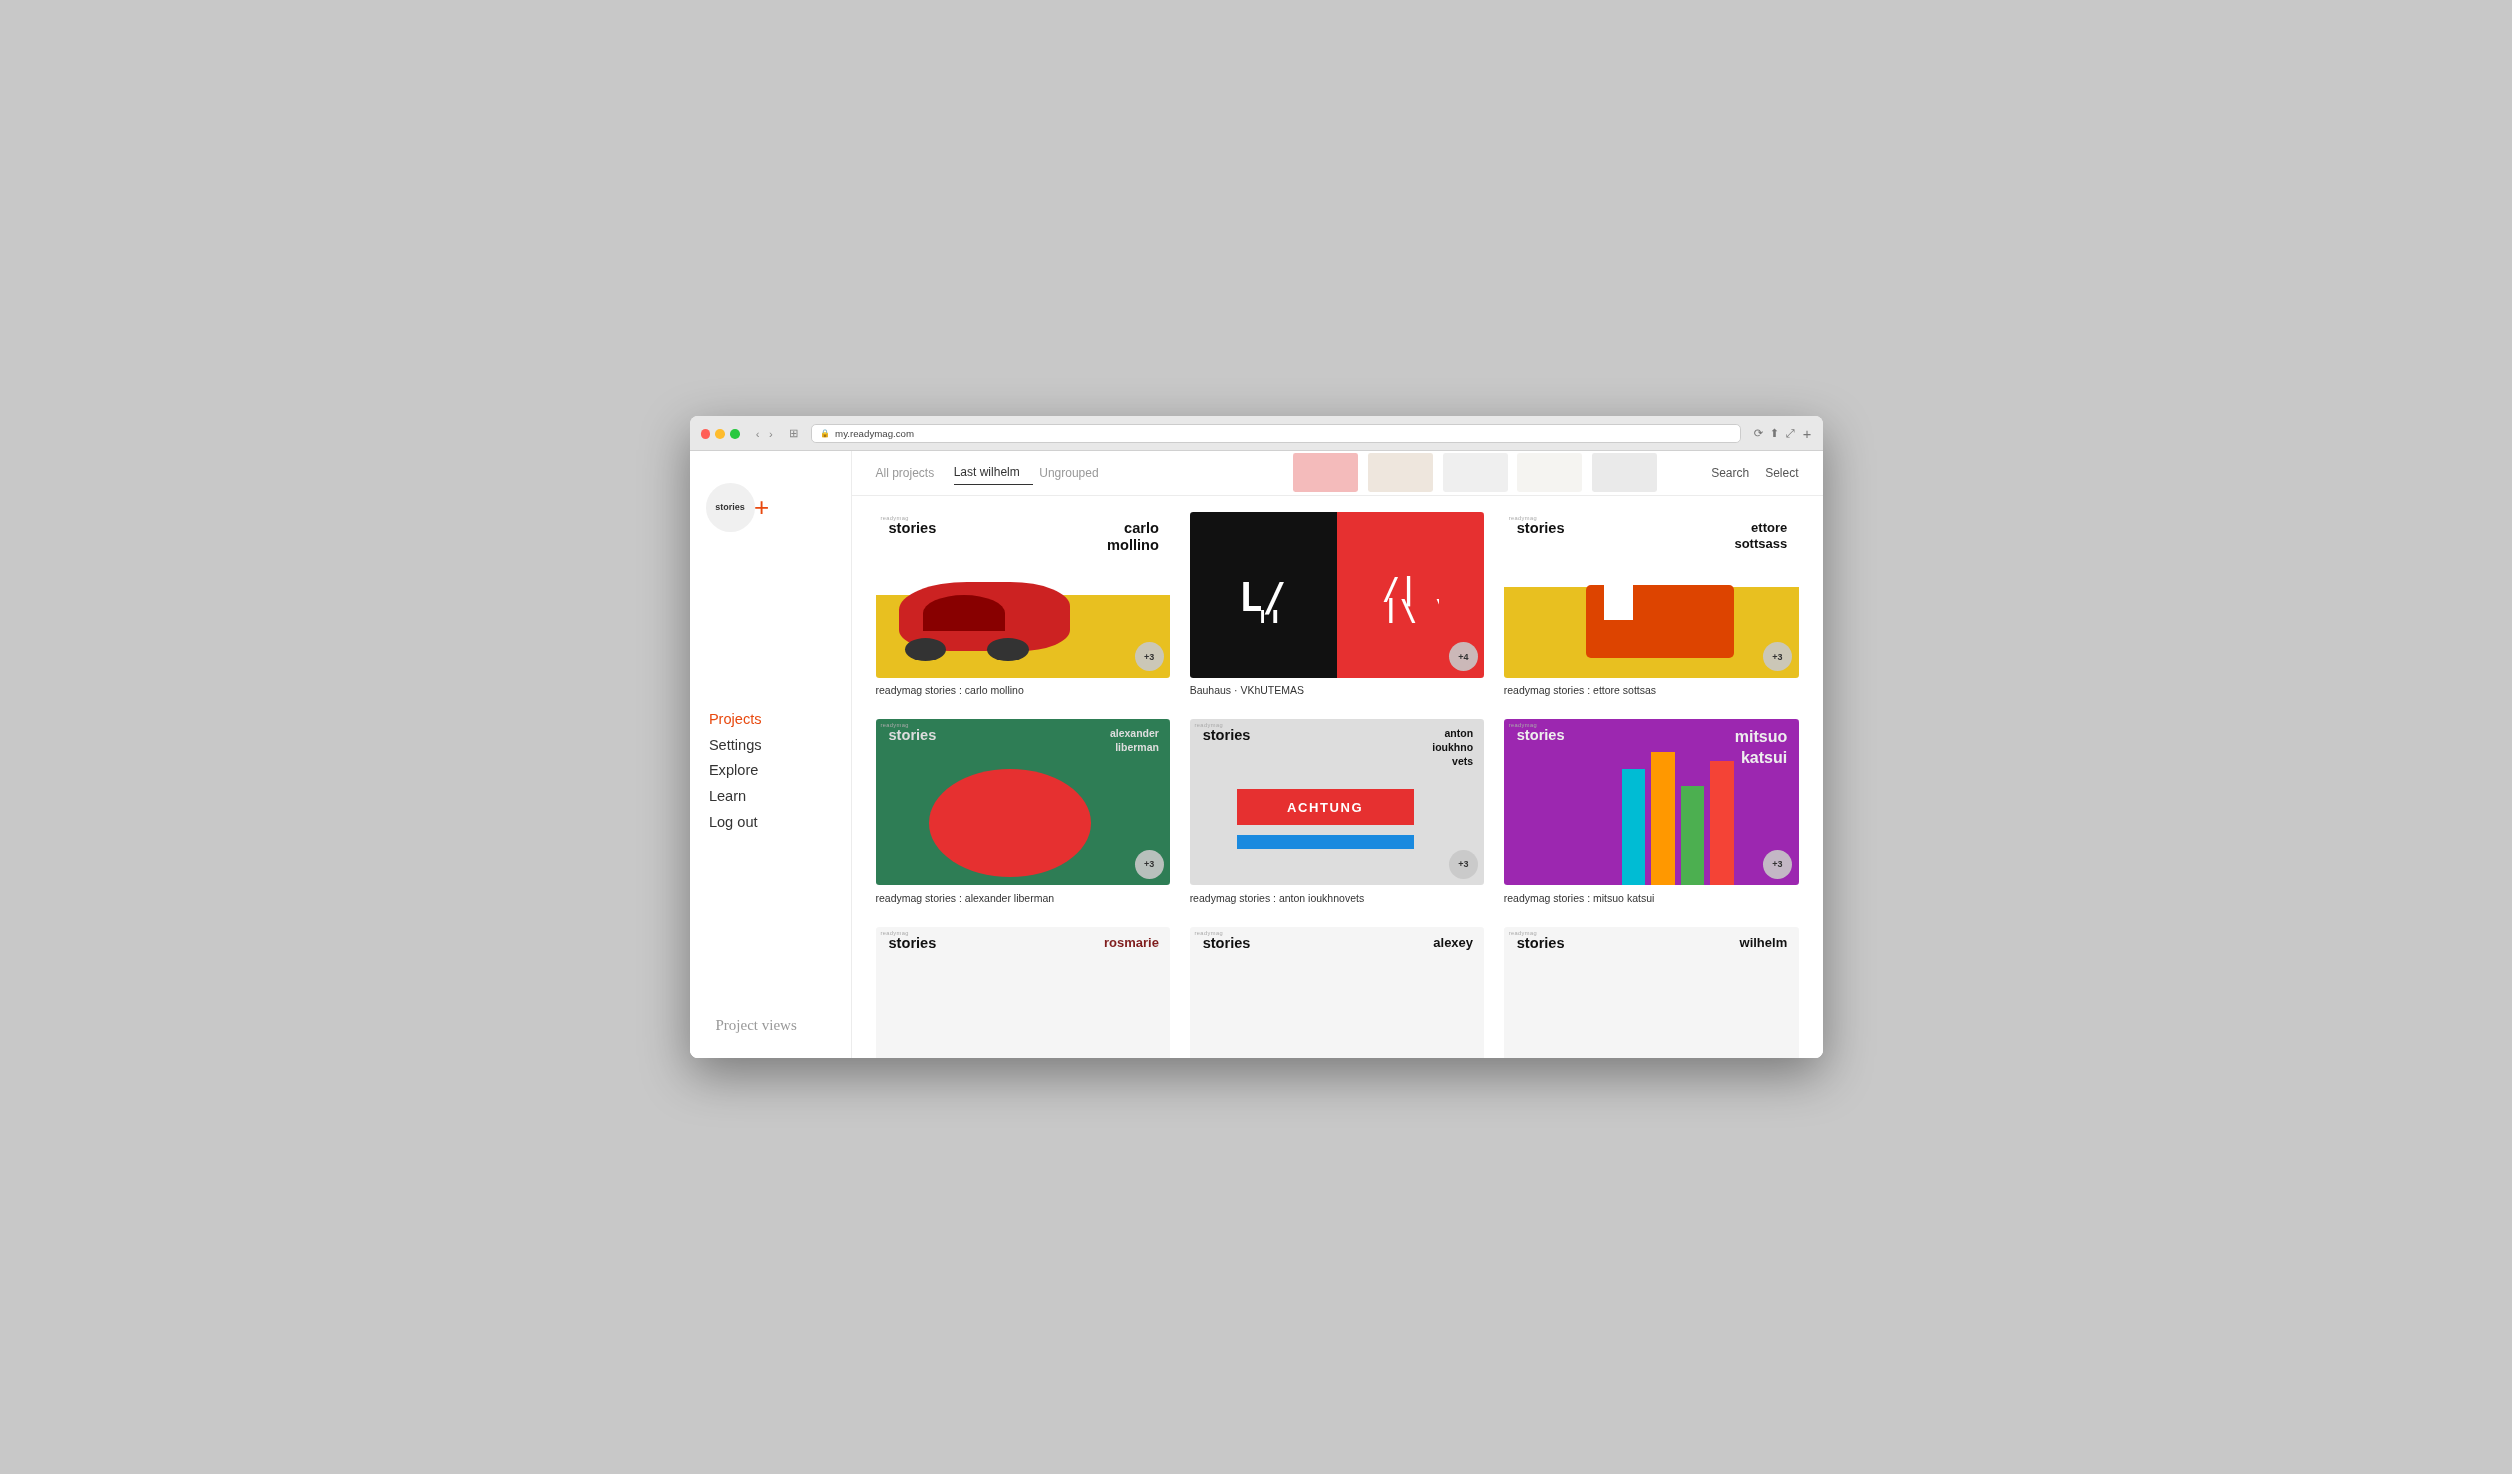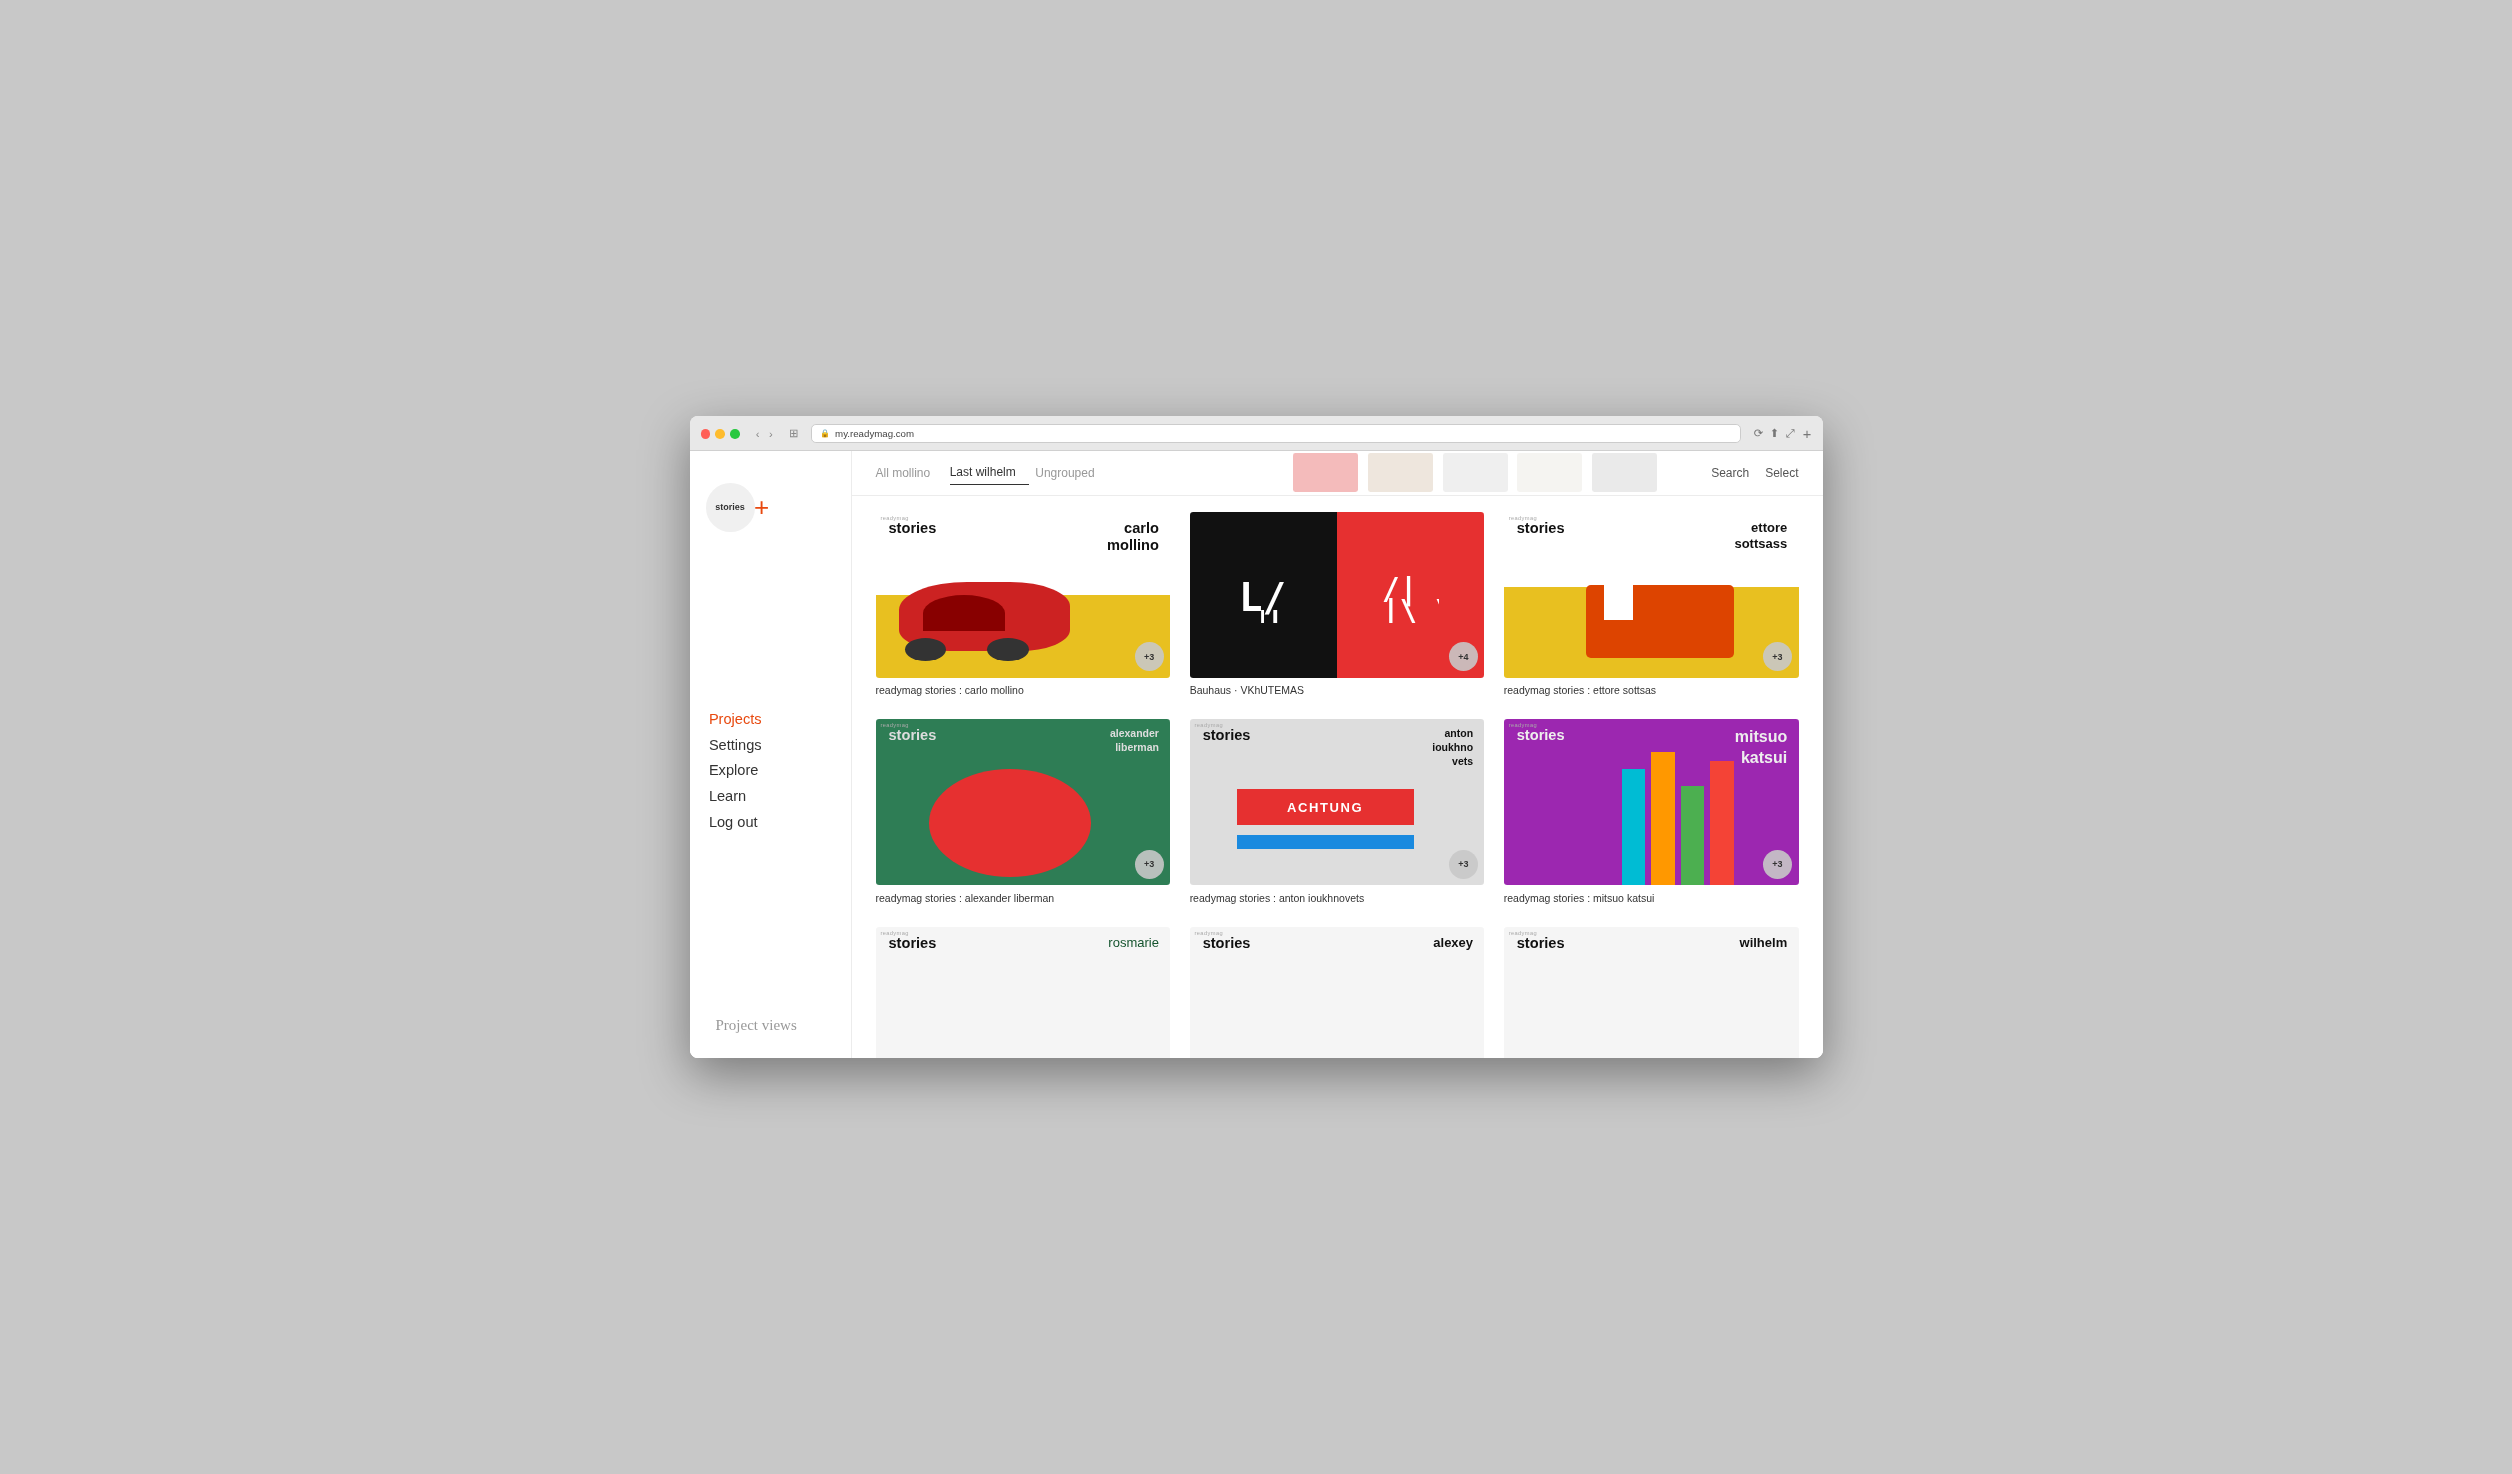--- a/index.html
+++ b/index.html
@@ -316,21 +316,21 @@
         <div class="nav-link">Log out</div>
       </div>
 
       <div class="project-views">Project views</div>
     </div>
 
     <div class="main-content">
 
       <div class="top-bar">
         <div class="tab-nav">
-          <button class="tab-item">All mollino</button>
+          <button class="tab-item">All projects</button>
           <button class="tab-item active">Last wilhelm</button>
           <button class="tab-item">Ungrouped</button>
         </div>
 
         <div style="display:flex; gap:9.7px; align-items:center; opacity:0.3; flex:1; overflow:hidden; margin:0 16px;">
           <div style="width:65px;height:39px;border-radius:2.4px;background:#dd2222;"></div>
           <div style="width:65px;height:39px;border-radius:2.4px;background:#c8b090;"></div>
           <div style="width:65px;height:39px;border-radius:2.4px;background:#ccc;"></div>
           <div style="width:65px;height:39px;border-radius:2.4px;background:#e0dcd4;"></div>
           <div style="width:65px;height:39px;border-radius:2.4px;background:#bbb;"></div>
@@ -446,21 +446,21 @@
             </div>
           </div>
           <div class="project-label">readymag stories : mitsuo katsui</div>
         </div>
 
         <div class="project-card">
           <div class="project-thumb">
             <div class="thumb-container" style="background:#f5f5f5;">
               <div class="readymag-label">readymag</div>
               <div style="position:absolute;top:8px;left:13px;font-size:14.6px;font-weight:700;color:#111;">stories</div>
-              <div style="position:absolute;top:8px;right:11.3px;font-size:13px;font-weight:400;color:#14532d;text-align:right;line-height:1.3;">rosmarie</div>
+              <div style="position:absolute;top:8px;right:11.3px;font-size:13px;font-weight:700;color:#7f1d1d;text-align:right;line-height:1.3;">rosmarie</div>
             </div>
           </div>
 
         </div>
 
         <div class="project-card">
           <div class="project-thumb">
             <div class="thumb-container" style="background:#f5f5f5;">
               <div class="readymag-label">readymag</div>
               <div style="position:absolute;top:8px;left:13px;font-size:14.6px;font-weight:700;color:#111;">stories</div>

